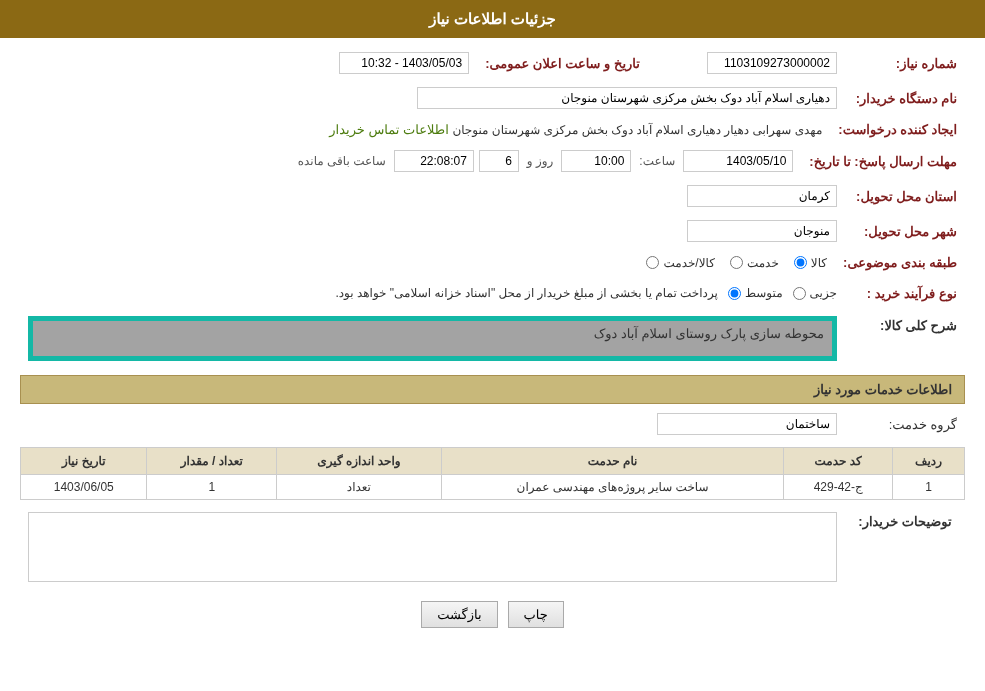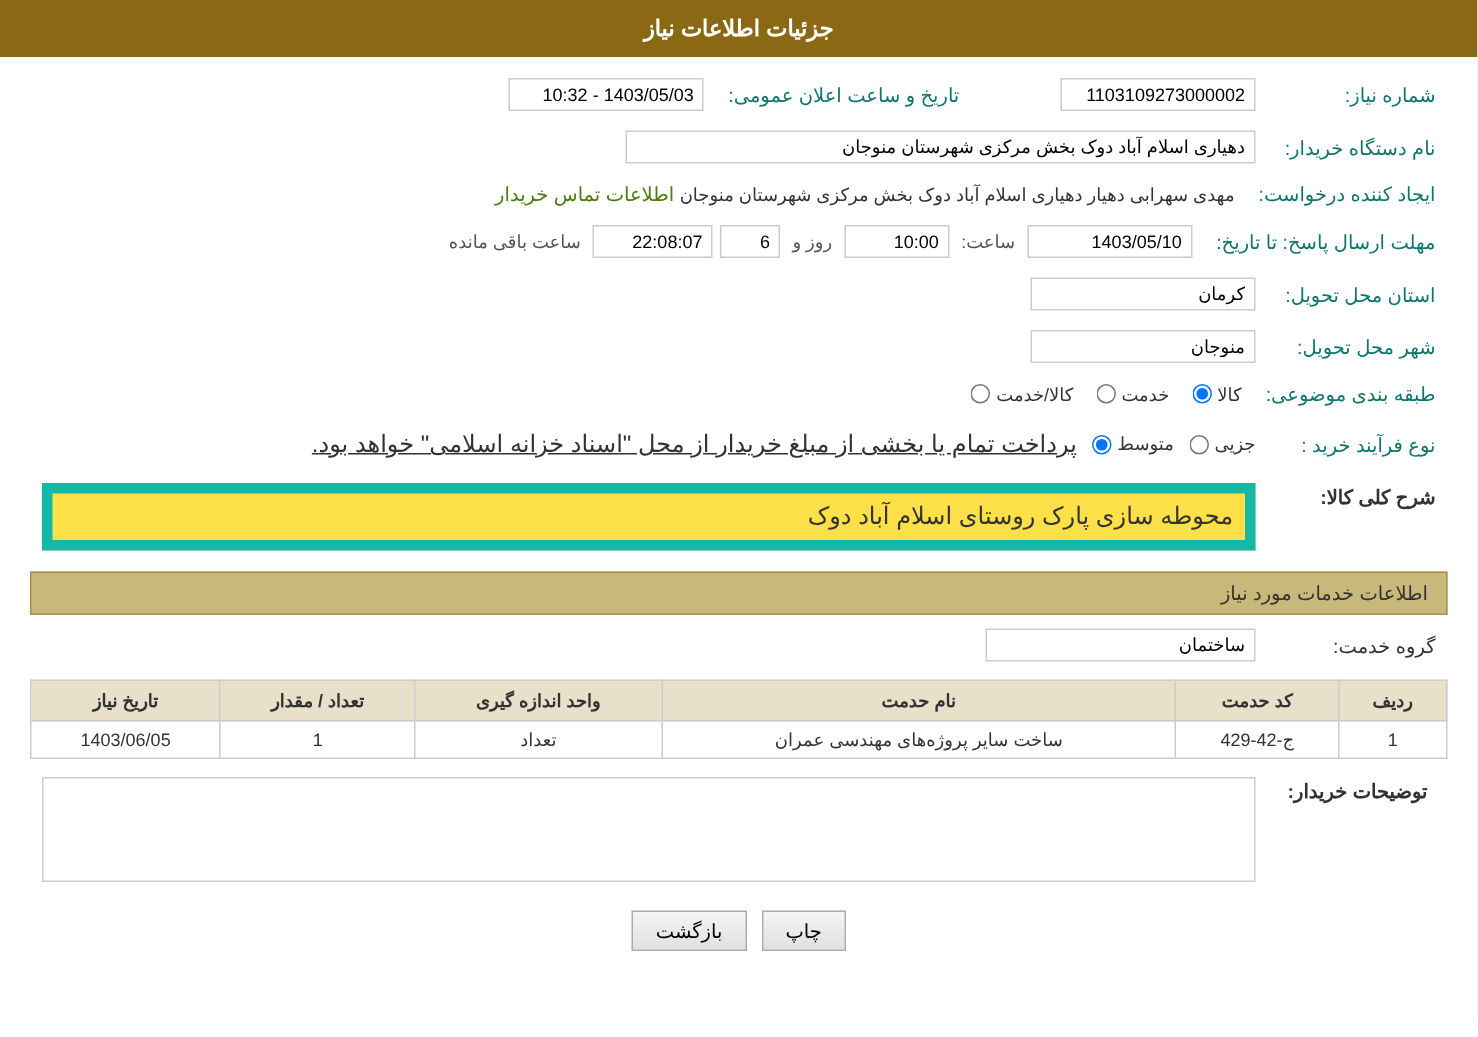--- a/index.html
+++ b/index.html
@@ -34,22 +34,22 @@
       border-collapse: collapse;
       margin-bottom: 5px;
     }
     .info-table td {
       padding: 4px 8px;
       vertical-align: middle;
     }
     .label-cell {
       text-align: right;
       white-space: nowrap;
-      font-weight: normal;
-      color: #0f766e;
+      font-weight: bold;
+      color: #7f1d1d;
       width: 120px;
     }
     .value-cell {
       text-align: right;
     }
     .input-field {
       border: 1px solid #ccc;
       background: #fff;
       padding: 3px 6px;
       font-size: 12px;
@@ -114,30 +114,29 @@
     }
     .btn {
       padding: 5px 15px;
       font-family: Tahoma, Arial, sans-serif;
       font-size: 13px;
       cursor: pointer;
       border: 1px solid #aaa;
       background: linear-gradient(to bottom, #f5f5f5, #e0e0e0);
     }
     .notice-text {
-      font-size: 16px;
+      font-size: 12px;
       color: #333;
       margin: 3px 0;
-      text-decoration: underline;
     }
     .section-header {
       background: #c8b87a;
       border: 1px solid #a89050;
       padding: 6px 12px;
-      font-weight: normal;
+      font-weight: bold;
       font-size: 13px;
       margin: 10px 0 5px 0;
     }
     .inline-label {
       font-size: 12px;
       color: #555;
       margin: 0 3px;
     }
   </style>
 </head>
@@ -281,21 +280,21 @@
     </tbody>
       </table>
 
     <table class="info-table">
       <tbody>
           <tr>
         <td style="width:120px; text-align:right; vertical-align:top; padding-top:6px;">
           <strong>شرح کلی کالا:</strong>
         </td>
         <td>
-          <div style="border:7px solid #14b8a6; background:#fde047; padding:5px 8px; min-height:45px; font-size:16px; direction:rtl;">محوطه سازی پارک روستای اسلام آباد دوک</div>
+          <div style="border:5px solid #14b8a6; background:#a3a3a3; padding:5px 8px; min-height:45px; font-size:13px; direction:rtl;">محوطه سازی پارک روستای اسلام آباد دوک</div>
         </td>
       </tr>
     </tbody>
       </table>
 
     <div class="section-header">اطلاعات خدمات مورد نیاز</div>
 
     <table class="info-table">
       <tbody>
           <tr>

